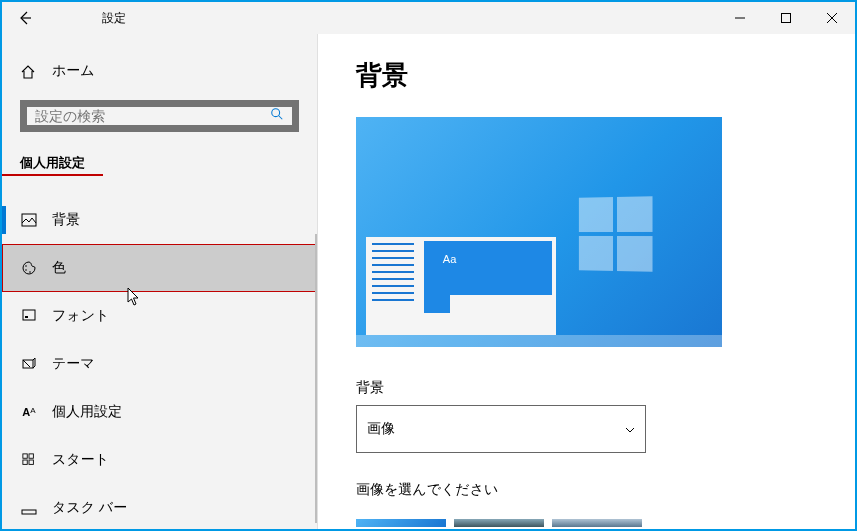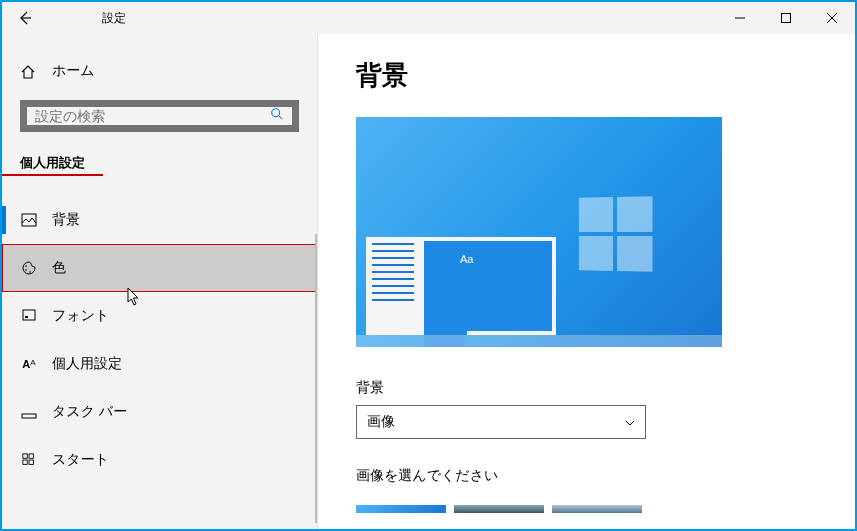--- a/index.html
+++ b/index.html
@@ -33,26 +33,26 @@
 .main { flex: 1; padding: 24px 38px; overflow: hidden; }
 .main h1 { font-size: 26px; font-weight: 600; margin-bottom: 24px; }
 
 .preview { width: 366px; height: 230px; background: linear-gradient(135deg, #4fb3f4 0%, #2196e8 55%, #1976d2 100%); position: relative; overflow: hidden; margin-bottom: 32px; }
 .preview .winlogo { position: absolute; right: 70px; top: 80px; width: 74px; height: 74px; display: grid; grid-template-columns: 1fr 1fr; grid-template-rows: 1fr 1fr; gap: 4px; transform: perspective(200px) rotateY(-6deg); }
 .preview .winlogo div { background: rgba(255,255,255,0.45); }
 .preview .taskbar { position: absolute; bottom: 0; left: 0; right: 0; height: 12px; background: rgba(255,255,255,0.3); }
 .preview .window { position: absolute; left: 10px; bottom: 12px; width: 190px; height: 98px; background: #f5f5f5; display: flex; }
 .preview .window .col1 { width: 54px; padding: 6px; }
 .preview .window .col1 .line { height: 2px; background: #1976d2; margin-bottom: 5px; }
-.preview .window .tiles { flex: 1; padding: 4px; display: grid; grid-template-columns: repeat(3, 1fr); grid-auto-rows: 18px; gap: 0; }
+.preview .window .tiles { flex: 1; padding: 4px; display: grid; grid-template-columns: repeat(5, 1fr); grid-auto-rows: 18px; gap: 0; }
 .preview .window .tiles .t { background: #1e88e5; }
 .preview .window .tiles .big { grid-column: span 2; grid-row: span 2; display: flex; align-items: center; justify-content: center; color: #fff; font-size: 11px; }
 
 .field-label { font-size: 14px; margin-bottom: 8px; }
-.dropdown { width: 290px; height: 34px; border: 1px solid #666; display: flex; align-items: center; padding: 0 10px; font-size: 14px; cursor: pointer; margin-bottom: 28px; }
+.dropdown { width: 290px; height: 48px; border: 1px solid #666; display: flex; align-items: center; padding: 0 10px; font-size: 14px; cursor: pointer; margin-bottom: 28px; }
 .dropdown .dd-label { flex: 1; }
 .dropdown .chev { font-size: 10px; }
 
 .sub-label { font-size: 14px; margin-bottom: 20px; }
 .thumbs { display: flex; gap: 8px; }
 .thumb { width: 90px; height: 8px; }
 .thumb.a { background: linear-gradient(135deg, #4fb3f4, #1976d2); }
 .thumb.b { background: linear-gradient(180deg, #87a8b8, #3e5660); }
 .thumb.c { background: linear-gradient(180deg, #b0c4d4, #5a7890); }
 
@@ -130,43 +130,53 @@
       <span class="icon">
           <svg viewBox="0 0 16 16" width="16" height="16">
             <rect x="2" y="2" width="12" height="10" stroke="#000" fill="none"></rect>
             <rect x="4" y="8" width="3" height="2" fill="#000"></rect>
           </svg>
         </span>
       <span>フォント</span>
     </div>
     <div class="nav-item">
       <span class="icon">
+          <svg viewBox="0 0 16 16" width="16" height="16">
+            <rect x="2" y="4" width="10" height="8" stroke="#000" fill="none"></rect>
+            <path d="M12 4 L14 2 L14 10 L12 12" stroke="#000" fill="none"></path>
+            <path d="M2 4 L9 11" stroke="#000"></path>
+          </svg>
+        </span>
+      <span>テーマ</span>
+    </div>
+    <div class="nav-item">
+      <span class="icon">
           <span style="font-size:11px;font-weight:600">A</span>
           <span style="font-size:8px">A</span>
         </span>
       <span>個人用設定</span>
-    </div>
-    <div class="nav-item">
-      <span class="icon">
-          <svg viewBox="0 0 16 16" width="16" height="16">
-            <rect x="1" y="10" width="14" height="4" stroke="#000" fill="none"></rect>
-          </svg>
-        </span>
-      <span>タスク バー</span>
     </div>
     <div class="nav-item">
       <span class="icon">
           <svg viewBox="0 0 16 16" width="14" height="14">
             <rect x="1" y="1" width="5" height="5" fill="none" stroke="#000"></rect>
             <rect x="8" y="1" width="5" height="5" fill="none" stroke="#000"></rect>
             <rect x="1" y="8" width="5" height="5" fill="none" stroke="#000"></rect>
             <rect x="8" y="8" width="5" height="5" fill="none" stroke="#000"></rect>
           </svg>
         </span>
       <span>スタート</span>
+    </div>
+    <div class="nav-item">
+      <span class="icon">
+          <svg viewBox="0 0 16 16" width="16" height="16">
+            <rect x="1" y="10" width="14" height="4" stroke="#000" fill="none"></rect>
+          </svg>
+        </span>
+      <span>タスク バー</span>
     </div>
 
     <div class="scroll-track"></div>
   </div>
 
   <div class="main">
     <h1>背景</h1>
 
     <div class="preview">
       <div class="winlogo">

